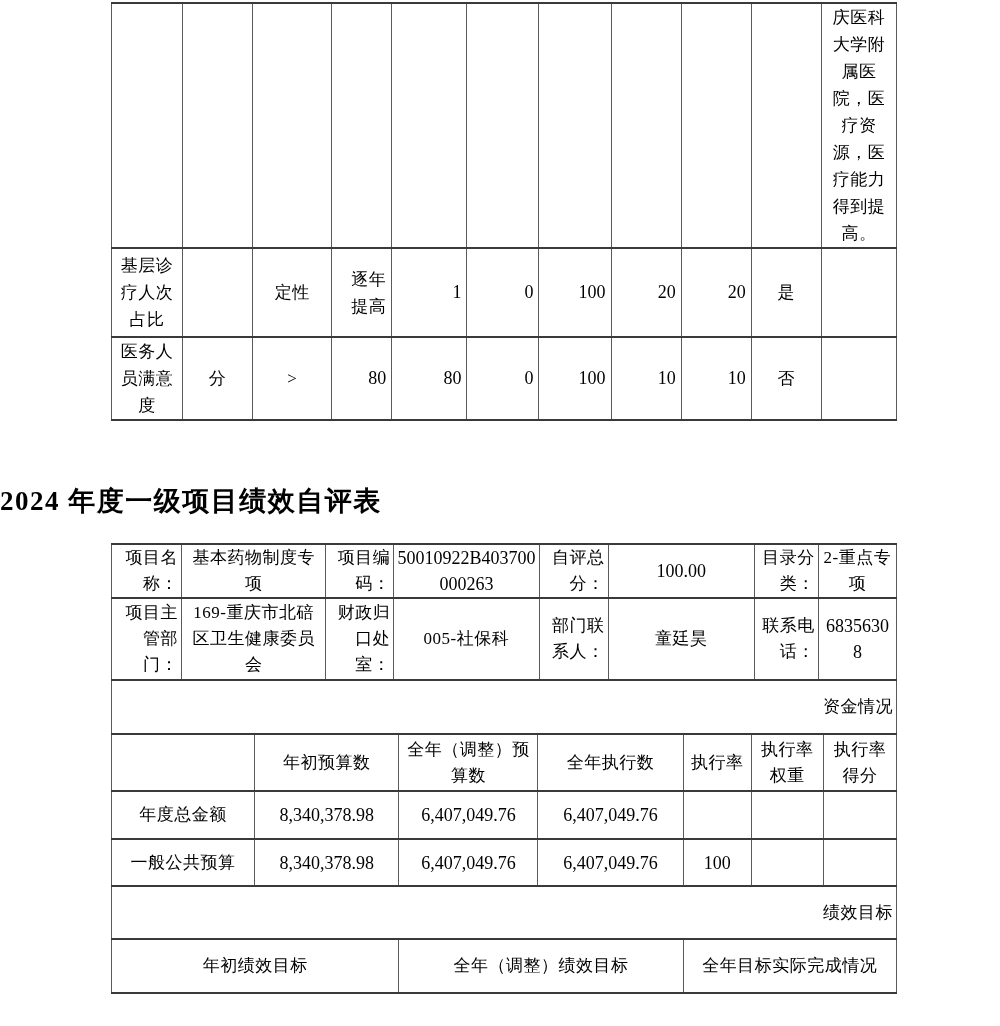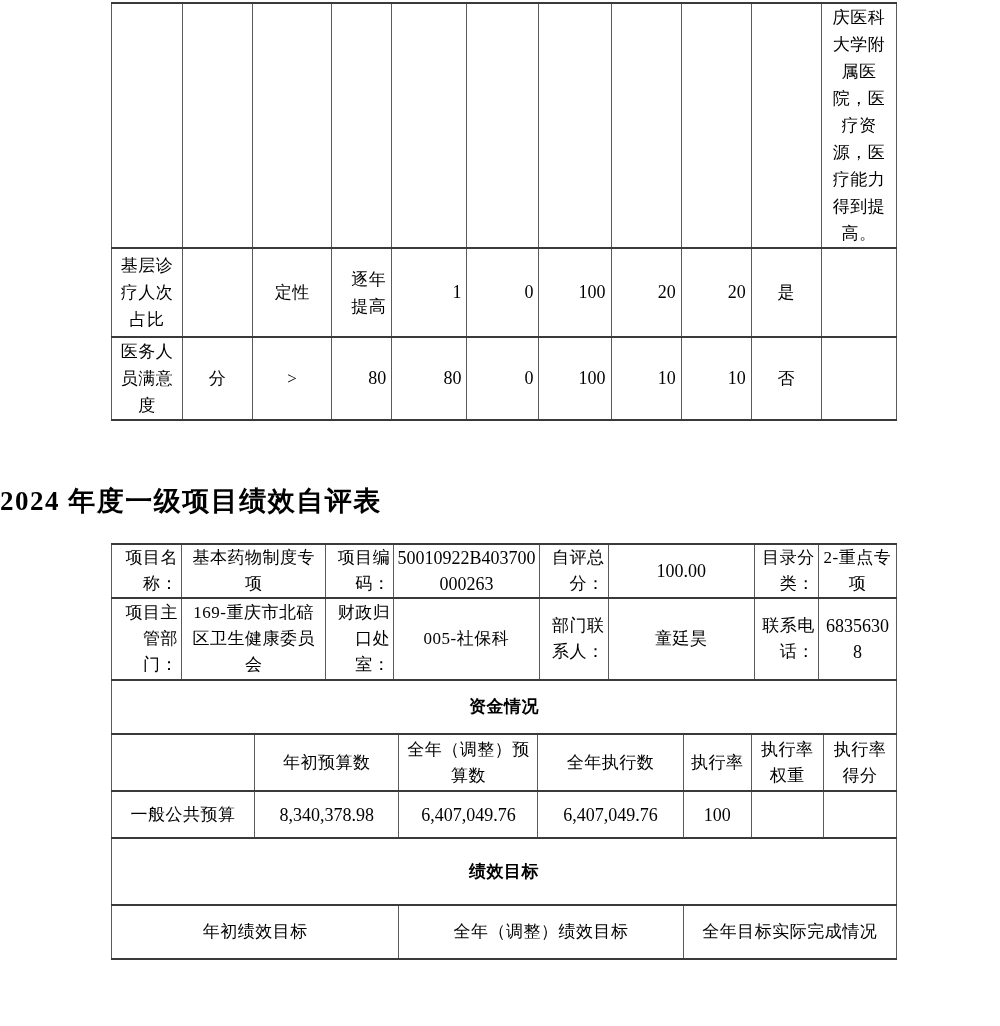--- a/index.html
+++ b/index.html
@@ -39,21 +39,21 @@
 
   
   #eval-table { left: 111px; top: 543px; width: 786px; }
   #eval-table td { line-height: 26px; padding: 0 3px; }
 
   .ta-l { text-align: center; }
   .ta-r { text-align: right; }
   .ta-c { text-align: center; }
   .num  { letter-spacing: 0; font-size: 18px; }
   .brk  { word-break: break-all; }
-  .band { text-align: center; font-weight: bold; }
+  .band { text-align: right; }
 
   #page-title {
     position: absolute;
     top: 481px;
     left: 0;
     width: 1000px;
     text-align: left;
     font-size: 27px;
     font-weight: bold;
     letter-spacing: 1.5px;
@@ -165,30 +165,39 @@
   </tr>
   <tr style="height:57px">
     <td colspan="2"></td>
     <td colspan="3" class="ta-c">年初预算数</td>
     <td class="ta-c">全年（调整）预算数</td>
     <td colspan="3" class="ta-c">全年执行数</td>
     <td class="ta-c">执行率</td>
     <td colspan="3" class="ta-l">执行率权重</td>
     <td class="ta-c">执行率得分</td>
   </tr>
+  <tr style="height:48px">
+    <td colspan="2" class="ta-l">年度总金额</td>
+    <td colspan="3" class="ta-l num">8,340,378.98</td>
+    <td class="ta-l num">6,407,049.76</td>
+    <td colspan="3" class="ta-l num">6,407,049.76</td>
+    <td></td>
+    <td colspan="3"></td>
+    <td></td>
+  </tr>
   <tr style="height:47px">
     <td colspan="2" class="ta-l">一般公共预算</td>
     <td colspan="3" class="ta-l num">8,340,378.98</td>
     <td class="ta-l num">6,407,049.76</td>
     <td colspan="3" class="ta-l num">6,407,049.76</td>
     <td class="ta-l num">100</td>
     <td colspan="3"></td>
     <td></td>
   </tr>
-  <tr style="height:67px">
+  <tr style="height:53px">
     <td colspan="14" class="band">绩效目标</td>
   </tr>
   <tr style="height:54px">
     <td colspan="5" class="ta-c">年初绩效目标</td>
     <td colspan="4" class="ta-c">全年（调整）绩效目标</td>
     <td colspan="5" class="ta-c">全年目标实际完成情况</td>
   </tr>
 </tbody>
   </table>
 

